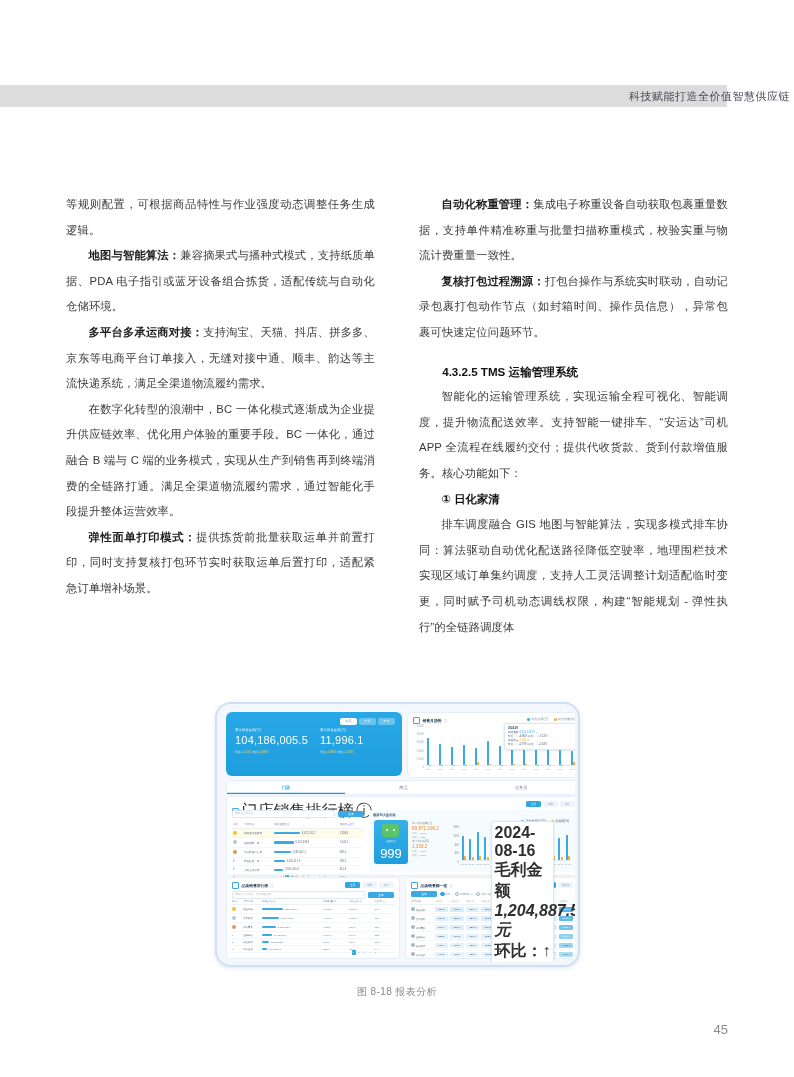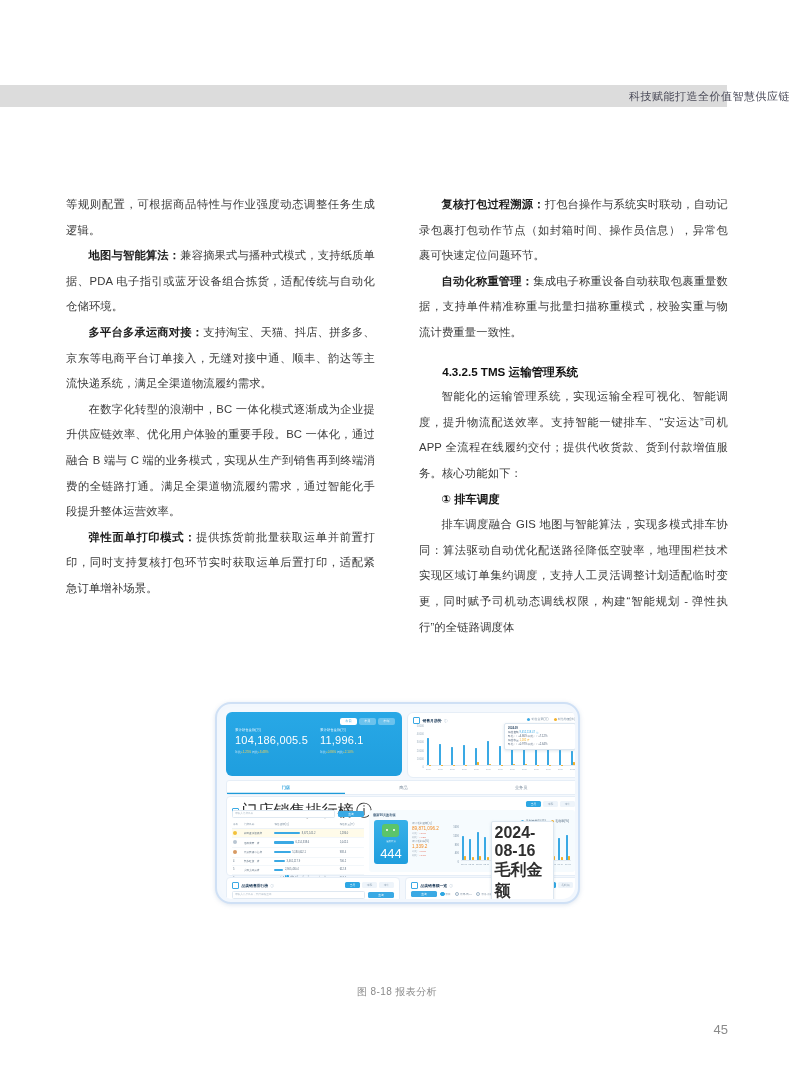--- a/index.html
+++ b/index.html
@@ -53,21 +53,21 @@
     margin:0;
     font-size:11.3px;
     line-height:25.6px;
     font-weight:bold;
     color:#111;
     text-indent:2em;
   }
 
   
   .figure{
-    position:absolute;left:215px;top:702px;width:365px;height:202px;
+    position:absolute;left:215px;top:702px;width:365px;height:265px;
   }
   .device{
     position:absolute;inset:0;
     border:2px solid #cfe0f5;
     border-radius:16px;
     background:#f2f7fd;
     overflow:hidden;
     box-shadow:0 1px 4px rgba(120,150,190,.25);
   }
   .dash{position:absolute;left:3px;top:3px;right:3px;bottom:3px;border-radius:13px;overflow:hidden;background:#f4f8fd;}
@@ -230,25 +230,25 @@
 
     <div class="col">
       <p>等规则配置，可根据商品特性与作业强度动态调整任务生成逻辑。</p>
       <p class="ind"><b class="lead">地图与智能算法：</b><span>兼容摘果式与播种式模式，支持纸质单据、PDA 电子指引或蓝牙设备组合拣货，适配传统与自动化仓储环境。</span></p>
       <p class="ind"><b class="lead">多平台多承运商对接：</b><span>支持淘宝、天猫、抖店、拼多多、京东等电商平台订单接入，无缝对接中通、顺丰、韵达等主流快递系统，满足全渠道物流履约需求。</span></p>
       <p class="ind">在数字化转型的浪潮中，BC 一体化模式逐渐成为企业提升供应链效率、优化用户体验的重要手段。BC 一体化，通过融合 B 端与 C 端的业务模式，实现从生产到销售再到终端消费的全链路打通。满足全渠道物流履约需求，通过智能化手段提升整体运营效率。</p>
       <p class="ind"><b class="lead">弹性面单打印模式：</b><span>提供拣货前批量获取运单并前置打印，同时支持复核打包环节实时获取运单后置打印，适配紧急订单增补场景。</span></p>
     </div>
 
     <div class="col">
+      <p class="ind"><b class="lead">自动化称重管理：</b><span>集成电子称重设备自动获取包裹重量数据，支持单件精准称重与批量扫描称重模式，校验实重与物流计费重量一致性。</span></p>
       <p class="ind"><b class="lead">复核打包过程溯源：</b><span>打包台操作与系统实时联动，自动记录包裹打包动作节点（如封箱时间、操作员信息），异常包裹可快速定位问题环节。</span></p>
-      <p class="ind"><b class="lead">自动化称重管理：</b><span>集成电子称重设备自动获取包裹重量数据，支持单件精准称重与批量扫描称重模式，校验实重与物流计费重量一致性。</span></p>
       <h4 class="sec" style="margin-top:13px">4.3.2.5 TMS 运输管理系统</h4>
       <p class="ind">智能化的运输管理系统，实现运输全程可视化、智能调度，提升物流配送效率。支持智能一键排车、“安运达”司机 APP 全流程在线履约交付；提供代收货款、货到付款增值服务。核心功能如下：</p>
-      <h5 class="sub">① 排车调度</h5>
+      <h5 class="sub">① 日化家清</h5>
       <p class="ind">排车调度融合 GIS 地图与智能算法，实现多模式排车协同：算法驱动自动优化配送路径降低空驶率，地理围栏技术实现区域订单集约调度，支持人工灵活调整计划适配临时变更，同时赋予司机动态调线权限，构建“智能规划 - 弹性执行”的全链路调度体</p>
     </div>
 
   </div>
 
   <div class="figure">
     <div class="device">
       <div class="dash">
 
         <div class="hero">
@@ -451,21 +451,21 @@
                 <span>›</span>
                 <span>»</span>
               </div>
           </div>
 
           <div class="profit">
             <div class="profit-t">最新90天盈利值</div>
             <div class="badge">
               <div class="face"></div>
               <div class="cap">健康评分</div>
-              <div class="num">444</div>
+              <div class="num">999</div>
             </div>
             <div class="pk p1">
               <div class="l">累计毛利金额(元)</div>
               <div class="v">89,871,096.2</div>
               <div class="d"><span>环比：</span><i>+1.6%</i></div>
               <div class="d"><span>同比：</span><i>+4.2%</i></div>
             </div>
             <div class="pk p2">
               <div class="l">累计毛利率(%)</div>
               <div class="v">1,339.2</div>

